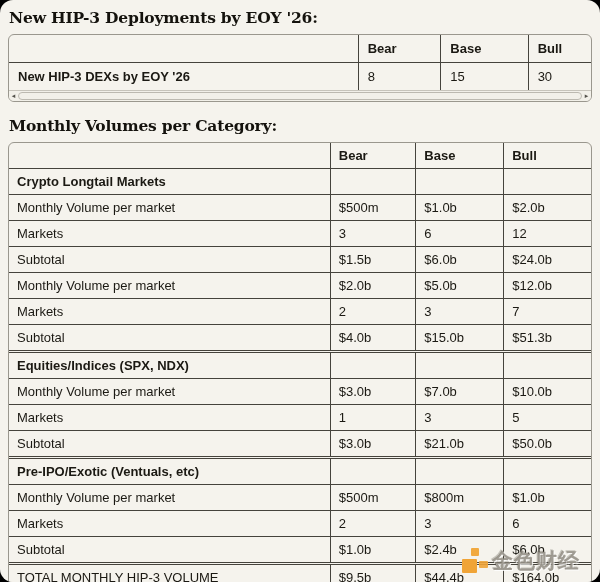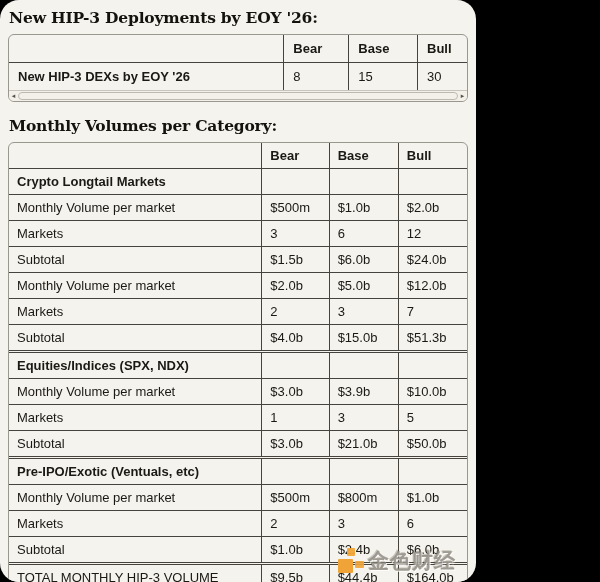--- a/index.html
+++ b/index.html
@@ -1,21 +1,21 @@
 <!DOCTYPE html>
 <html><head>
 <meta charset="utf-8">
 <style>
   html,body { margin:0; padding:0; background:#000; }
   .page {
     position:relative;
-    width:476px; height:582px;
+    width:600px; height:582px;
     box-sizing:border-box;
     background:#f5f3ed;
-    border-radius:19px;
+    border-radius:13px;
     padding:5px 8px;
     font-family:"Liberation Sans", sans-serif;
     color:#1b1913;
     overflow:hidden;
   }
   .heading {
     font-family:"DejaVu Serif", serif;
     font-weight:bold;
     font-size:15.5px;
     letter-spacing:-0.2px;
@@ -186,21 +186,21 @@
 
       <tr class="cat sect-start">
         <td>Equities/Indices (SPX, NDX)</td>
         <td></td>
         <td></td>
         <td></td>
       </tr>
       <tr>
         <td>Monthly Volume per market</td>
         <td>$3.0b</td>
-        <td>$3.9b</td>
+        <td>$7.0b</td>
         <td>$10.0b</td>
       </tr>
       <tr>
         <td>Markets</td>
         <td>1</td>
         <td>3</td>
         <td>5</td>
       </tr>
       <tr class="bold">
         <td>Subtotal</td>

